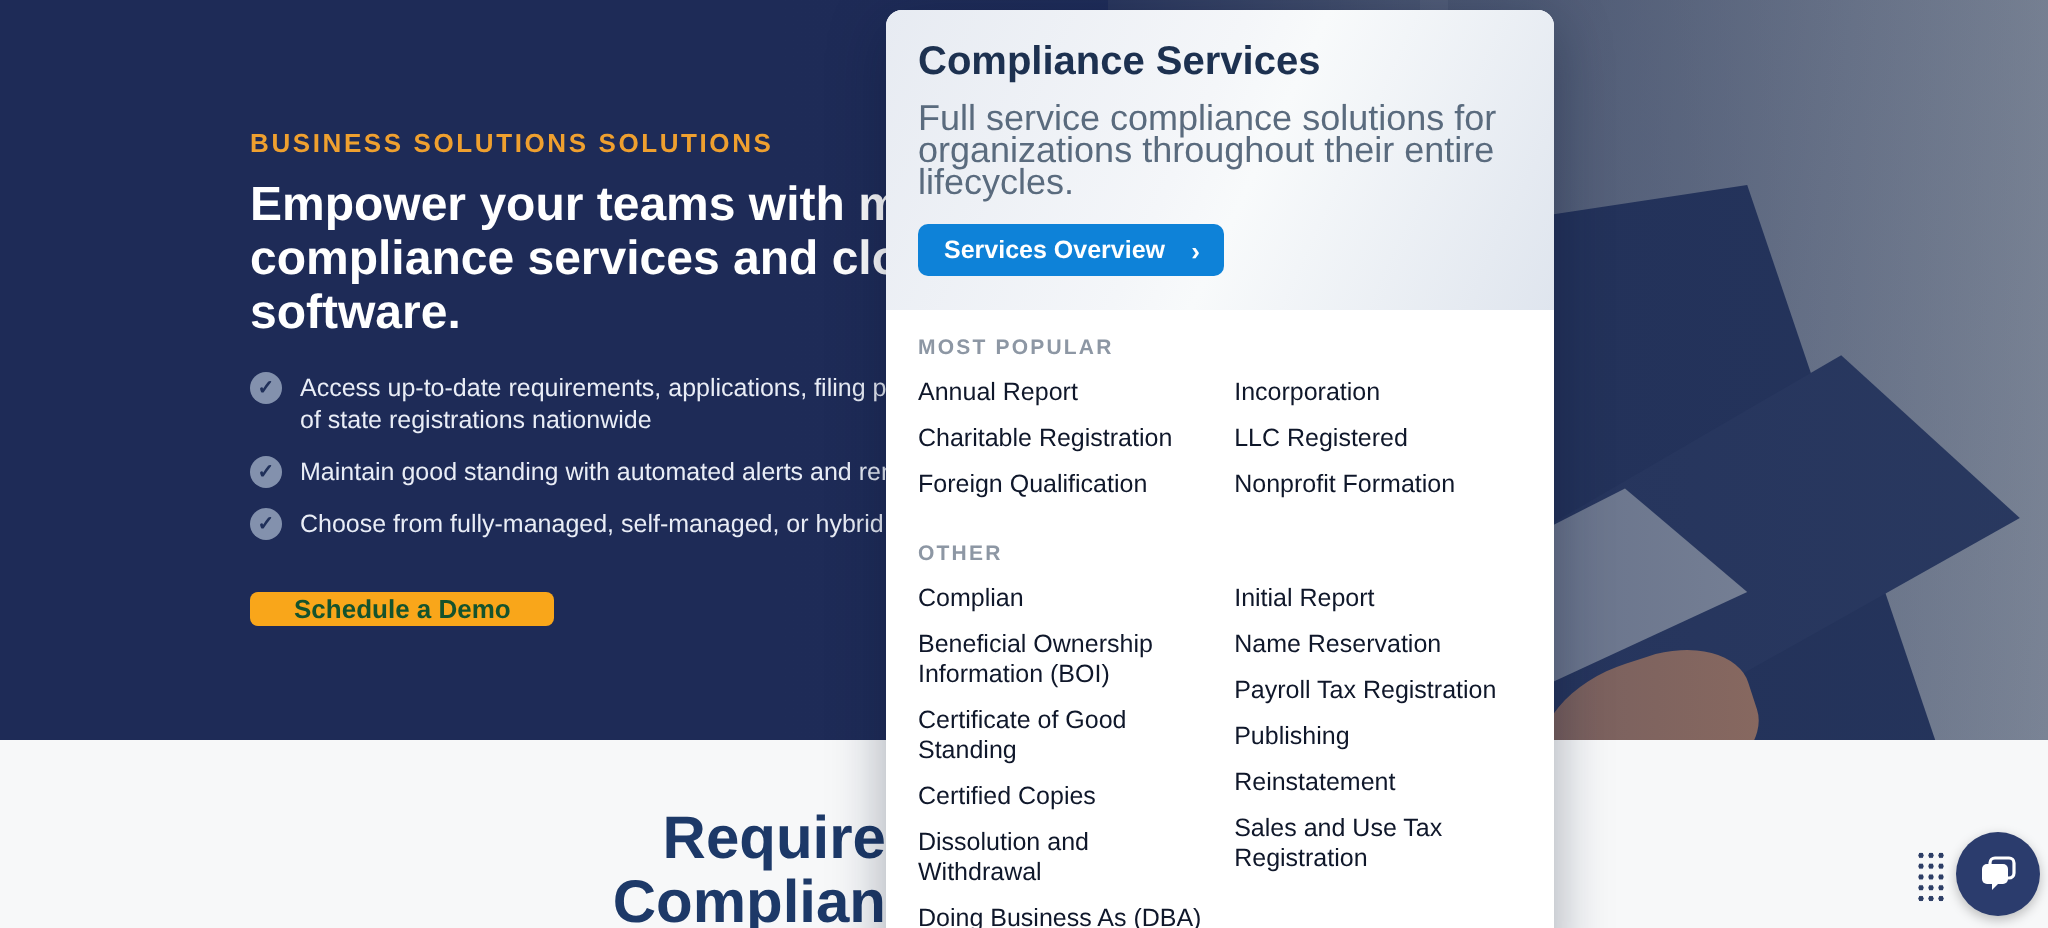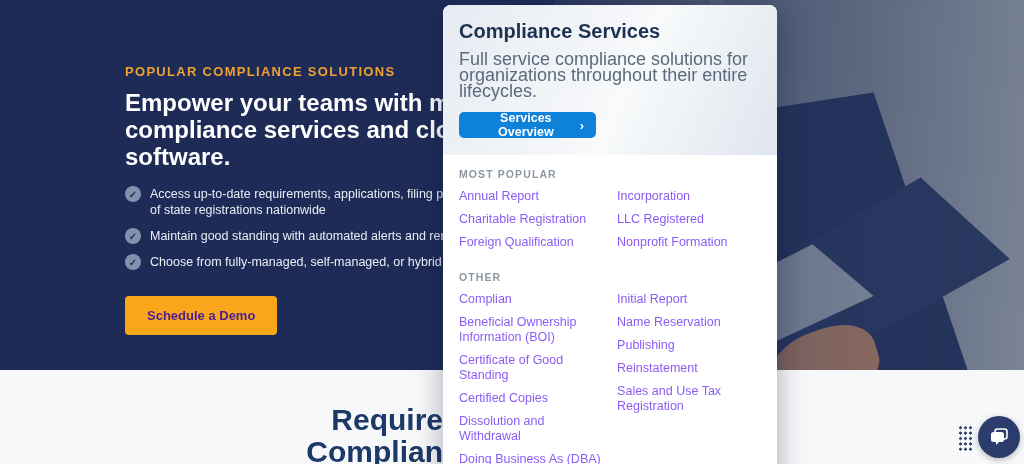--- a/index.html
+++ b/index.html
@@ -63,22 +63,22 @@
     flex: 0 0 auto; width: 16px; height: 16px; border-radius: 50%;
     background: #8391ad; color: #20305a; font-size: 10px; font-weight: bold;
     display: flex; align-items: center; justify-content: center;
     margin-right: 9px; margin-top: 0;
   }
   .bullet-text {
     color: #e9edf6; font-size: 12.5px; line-height: 16px; white-space: pre-line;
   }
   .cta-button {
     display: inline-block; margin-top: 16px; margin-left: 0;
-    background: #f9a61a; color: #4c1d95; font-size: 13px; font-weight: bold;
-    padding: 12px 22px; border: none; border-radius: 4px; cursor: pointer;
+    background: #f9a61a; color: #14532d; font-size: 13px; font-weight: bold;
+    padding: 1px 22px; border: none; border-radius: 4px; cursor: pointer;
     font-family: "Liberation Sans", sans-serif;
   }
 
   
   .below-section {
     position: absolute; top: 370px; left: 0; width: 904px; height: 94px;
     background: #f7f8f9; z-index: 2;
   }
   .below-heading {
     position: absolute; top: 34px; left: 150px; width: 293px;
@@ -93,37 +93,37 @@
     box-shadow: 0 8px 28px rgba(10,20,45,0.35);
     z-index: 10; overflow: hidden;
   }
   .dropdown-header {
     padding: 15px 16px 17px 16px;
     background: linear-gradient(115deg, #e7ebf2 0%, #f4f6f9 45%, #f8fafb 55%, #dfe5ee 100%);
   }
   .dropdown-title { color: #1d3150; font-size: 20px; font-weight: bold; margin-bottom: 8px; }
   .dropdown-desc { color: #5a6b7e; font-size: 18px; line-height: 16px; width: 300px; margin-bottom: 13px; }
   .overview-button {
-    width: 137px; height: 26px; background: #0e82d8; border: none; border-radius: 5px;
+    width: 153px; height: 26px; background: #0e82d8; border: none; border-radius: 5px;
     color: #ffffff; font-size: 12.5px; font-weight: bold; cursor: pointer;
     display: flex; align-items: center; justify-content: space-between;
     padding: 0 12px 0 13px; font-family: "Liberation Sans", sans-serif;
   }
   .overview-chevron { font-size: 13px; font-weight: bold; }
   .dropdown-body { padding: 13px 16px 16px 16px; background: #ffffff; }
   .menu-section { margin-bottom: 13px; }
   .section-label {
     color: #8d97a4; font-size: 10.5px; font-weight: bold;
     letter-spacing: 1.1px; margin-bottom: 9px;
   }
   .menu-columns { display: flex; }
   .menu-col { width: 158px; margin-right: 16px; }
   .menu-col:last-child { margin-right: 0; width: 160px; }
   .menu-link {
-    display: block; color: #8b5cf6; font-size: 12.5px; line-height: 15px;
+    display: block; color: #0f172a; font-size: 12.5px; line-height: 15px;
     margin-bottom: 8px; text-decoration: none; cursor: pointer;
   }
 
   
   .chat-widget { position: absolute; right: 4px; bottom: 6px; z-index: 20; display: flex; align-items: center; }
   .chat-drag-dots {
     width: 15px; height: 27px; margin-right: 6px; cursor: grab;
     background-image: radial-gradient(#2d3e66 1.2px, transparent 1.4px);
     background-size: 5px 5.4px; background-position: 1px 1px;
   }
@@ -141,21 +141,21 @@
   <div class="hero-photo">
     <div class="suit-torso"></div>
     <div class="suit-arm"></div>
     <div class="photo-laptop"></div>
     <div class="photo-hand"></div>
   </div>
   <div class="window-streak" style="right:300px;"></div>
   <div class="hero-overlay"></div>
 
   <div class="hero-content">
-    <div class="eyebrow">POPULAR COMPLIANCE SOLUTIONS</div>
+    <div class="eyebrow">BUSINESS SOLUTIONS SOLUTIONS</div>
     <h1 class="headline">Empower your teams with ma
 compliance services and clou
 software.</h1>
     <ul class="bullets">
       <li class="bullet">
         <span class="check-circle">✓</span>
         <span class="bullet-text">Access up-to-date requirements, applications, filing proce
 of state registrations nationwide</span>
       </li>
       <li class="bullet">
@@ -210,20 +210,21 @@
             <a class="menu-link">Complian</a>
             <a class="menu-link">Beneficial Ownership Information (BOI)</a>
             <a class="menu-link">Certificate of Good Standing</a>
             <a class="menu-link">Certified Copies</a>
             <a class="menu-link">Dissolution and Withdrawal</a>
             <a class="menu-link">Doing Business As (DBA)</a>
           </div>
         <div class="menu-col">
             <a class="menu-link">Initial Report</a>
             <a class="menu-link">Name Reservation</a>
+            <a class="menu-link">Payroll Tax Registration</a>
             <a class="menu-link">Publishing</a>
             <a class="menu-link">Reinstatement</a>
             <a class="menu-link">Sales and Use Tax Registration</a>
           </div>
       </div>
     </div>
 
   </div>
 </div>
 

